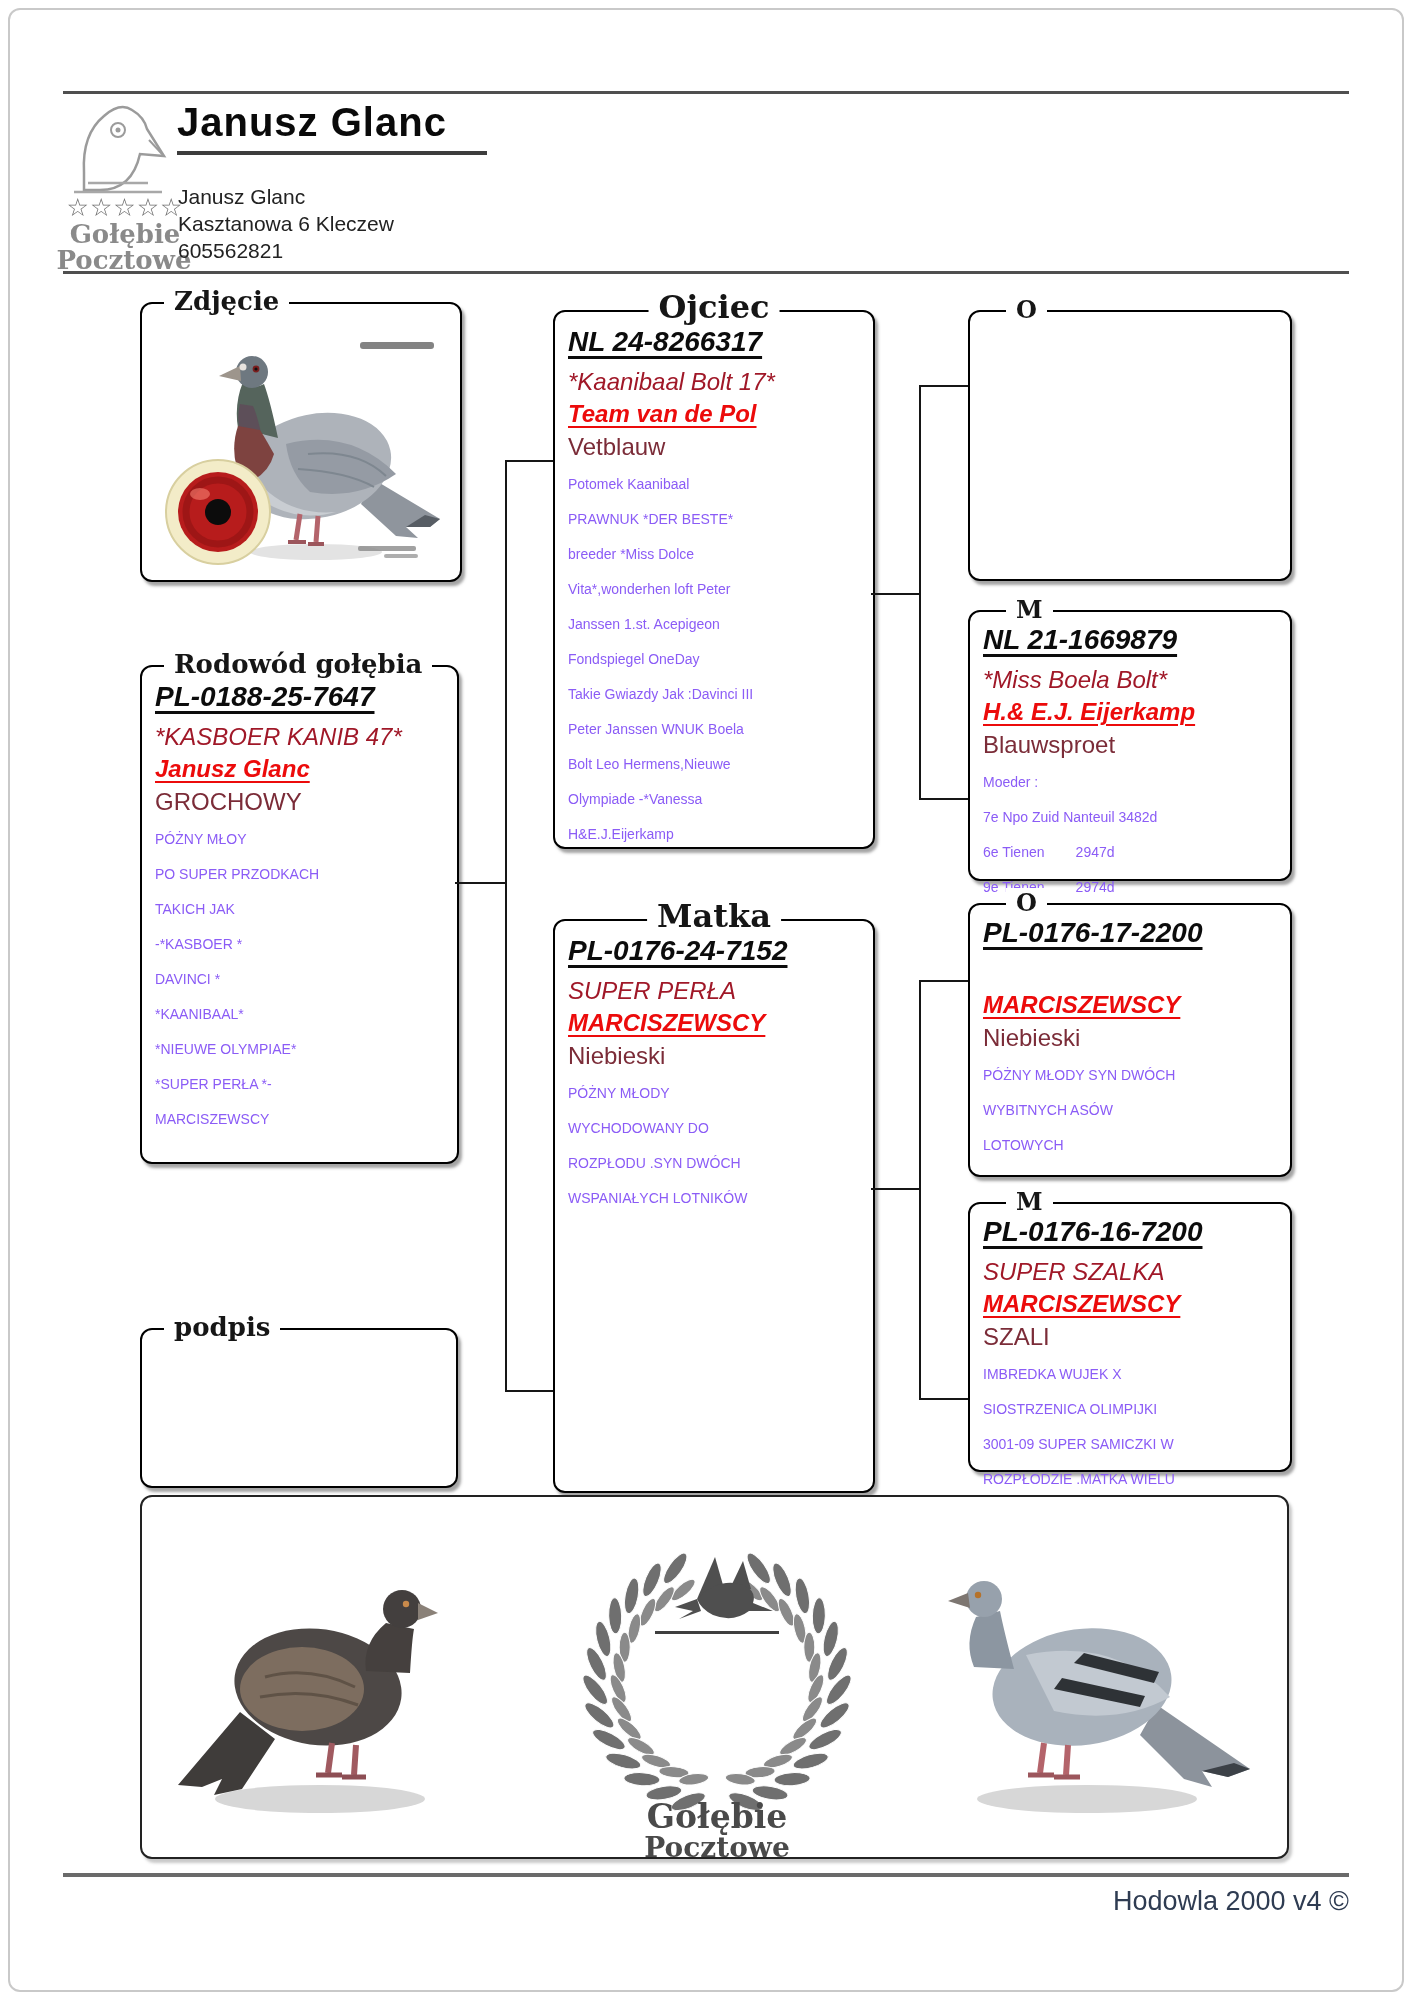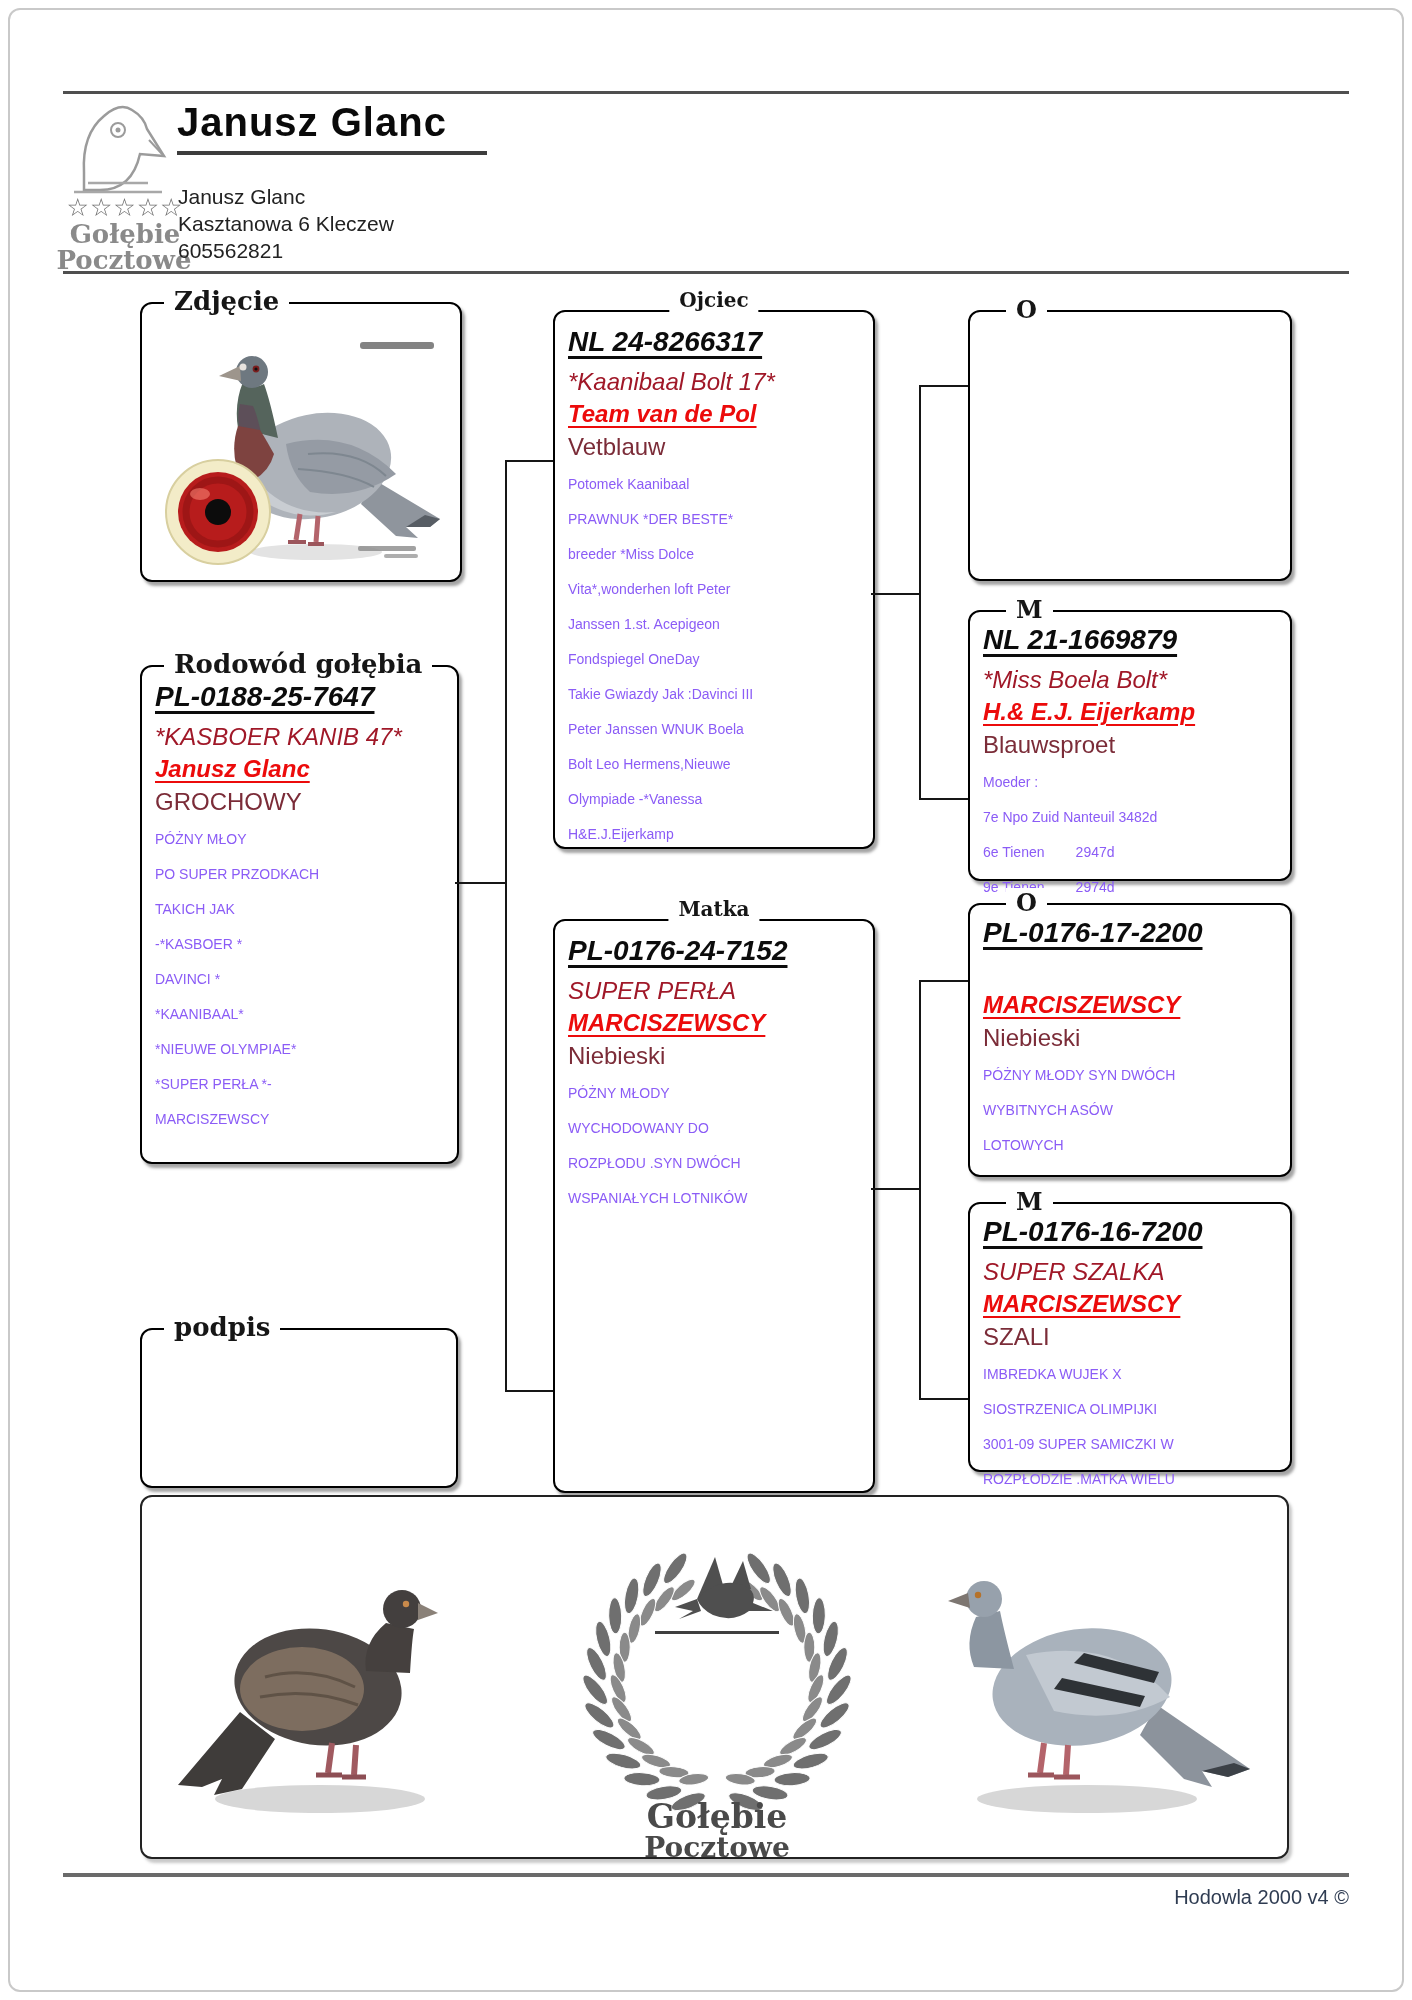--- a/index.html
+++ b/index.html
@@ -16,34 +16,34 @@
         font-family:"DejaVu Serif",serif;font-size:25px;color:#6f6f6f;letter-spacing:1px;}
   .logo-word1{position:absolute;left:50px;top:219px;width:150px;text-align:center;
         font-family:"DejaVu Serif",serif;font-weight:bold;font-size:26px;color:#8a8a8a;}
   .logo-word2{position:absolute;left:44px;top:245px;width:160px;text-align:center;
         font-family:"DejaVu Serif",serif;font-weight:bold;font-size:26px;color:#8a8a8a;}
   
   .box{position:absolute;border:2px solid #000;border-radius:12px;background:#fff;
        box-shadow:3px 4px 3px rgba(90,90,90,.55);}
   .box-label{position:absolute;top:-18px;left:22px;background:#fff;padding:0 10px;
        font-family:"DejaVu Serif",serif;font-weight:bold;font-size:26px;color:#161616;white-space:nowrap;}
-  .box-label.center{left:50%;transform:translateX(-50%);font-size:20px;top:-24px;text-align:right;}
+  .box-label.center{left:50%;transform:translateX(-50%);font-size:32px;top:-24px;text-align:right;}
   .box-label.small{font-size:24px;top:-17px;left:36px;}
   .box-content{position:absolute;left:13px;right:9px;top:14px;}
   .ring{font-size:28px;font-weight:bold;font-style:italic;color:#0c0c0c;
         text-decoration:underline;text-decoration-thickness:3px;text-underline-offset:5px;
         margin-bottom:8px;white-space:nowrap;}
   .pname{font-size:24px;font-style:italic;color:#a01828;min-height:31px;line-height:31px;white-space:nowrap;}
   .breeder{font-size:24px;font-weight:bold;font-style:italic;color:#ec0b0b;line-height:34px;
         text-decoration:underline;text-decoration-thickness:2px;text-underline-offset:4px;white-space:nowrap;}
   .colorline{font-size:24px;color:#7b2c38;line-height:32px;margin-bottom:4px;}
   .desc{font-size:14px;color:#8b5cf6;line-height:35px;white-space:pre-wrap;}
   .conn{position:absolute;background:#161616;}
   
-  .footer-text{position:absolute;right:63px;top:1886px;font-size:20px;color:#2f3c52;}
+  .footer-text{position:absolute;right:63px;top:1886px;font-size:27px;color:#2f3c52;}
   
   .banner{position:absolute;left:140px;top:1495px;width:1145px;height:360px;border:2px solid #222;
           border-radius:12px;background:#fff;box-shadow:3px 4px 3px rgba(120,120,120,.4);overflow:hidden;}
   .wreath-word1{position:absolute;left:0;width:100%;text-align:center;top:132px;
           font-family:"DejaVu Serif",serif;font-weight:bold;font-size:33px;color:#4a4a4a;}
   .wreath-word2{position:absolute;left:0;width:100%;text-align:center;top:165px;
           font-family:"DejaVu Serif",serif;font-weight:bold;font-size:28px;color:#4a4a4a;}
 </style>
 </head>
 <body>

